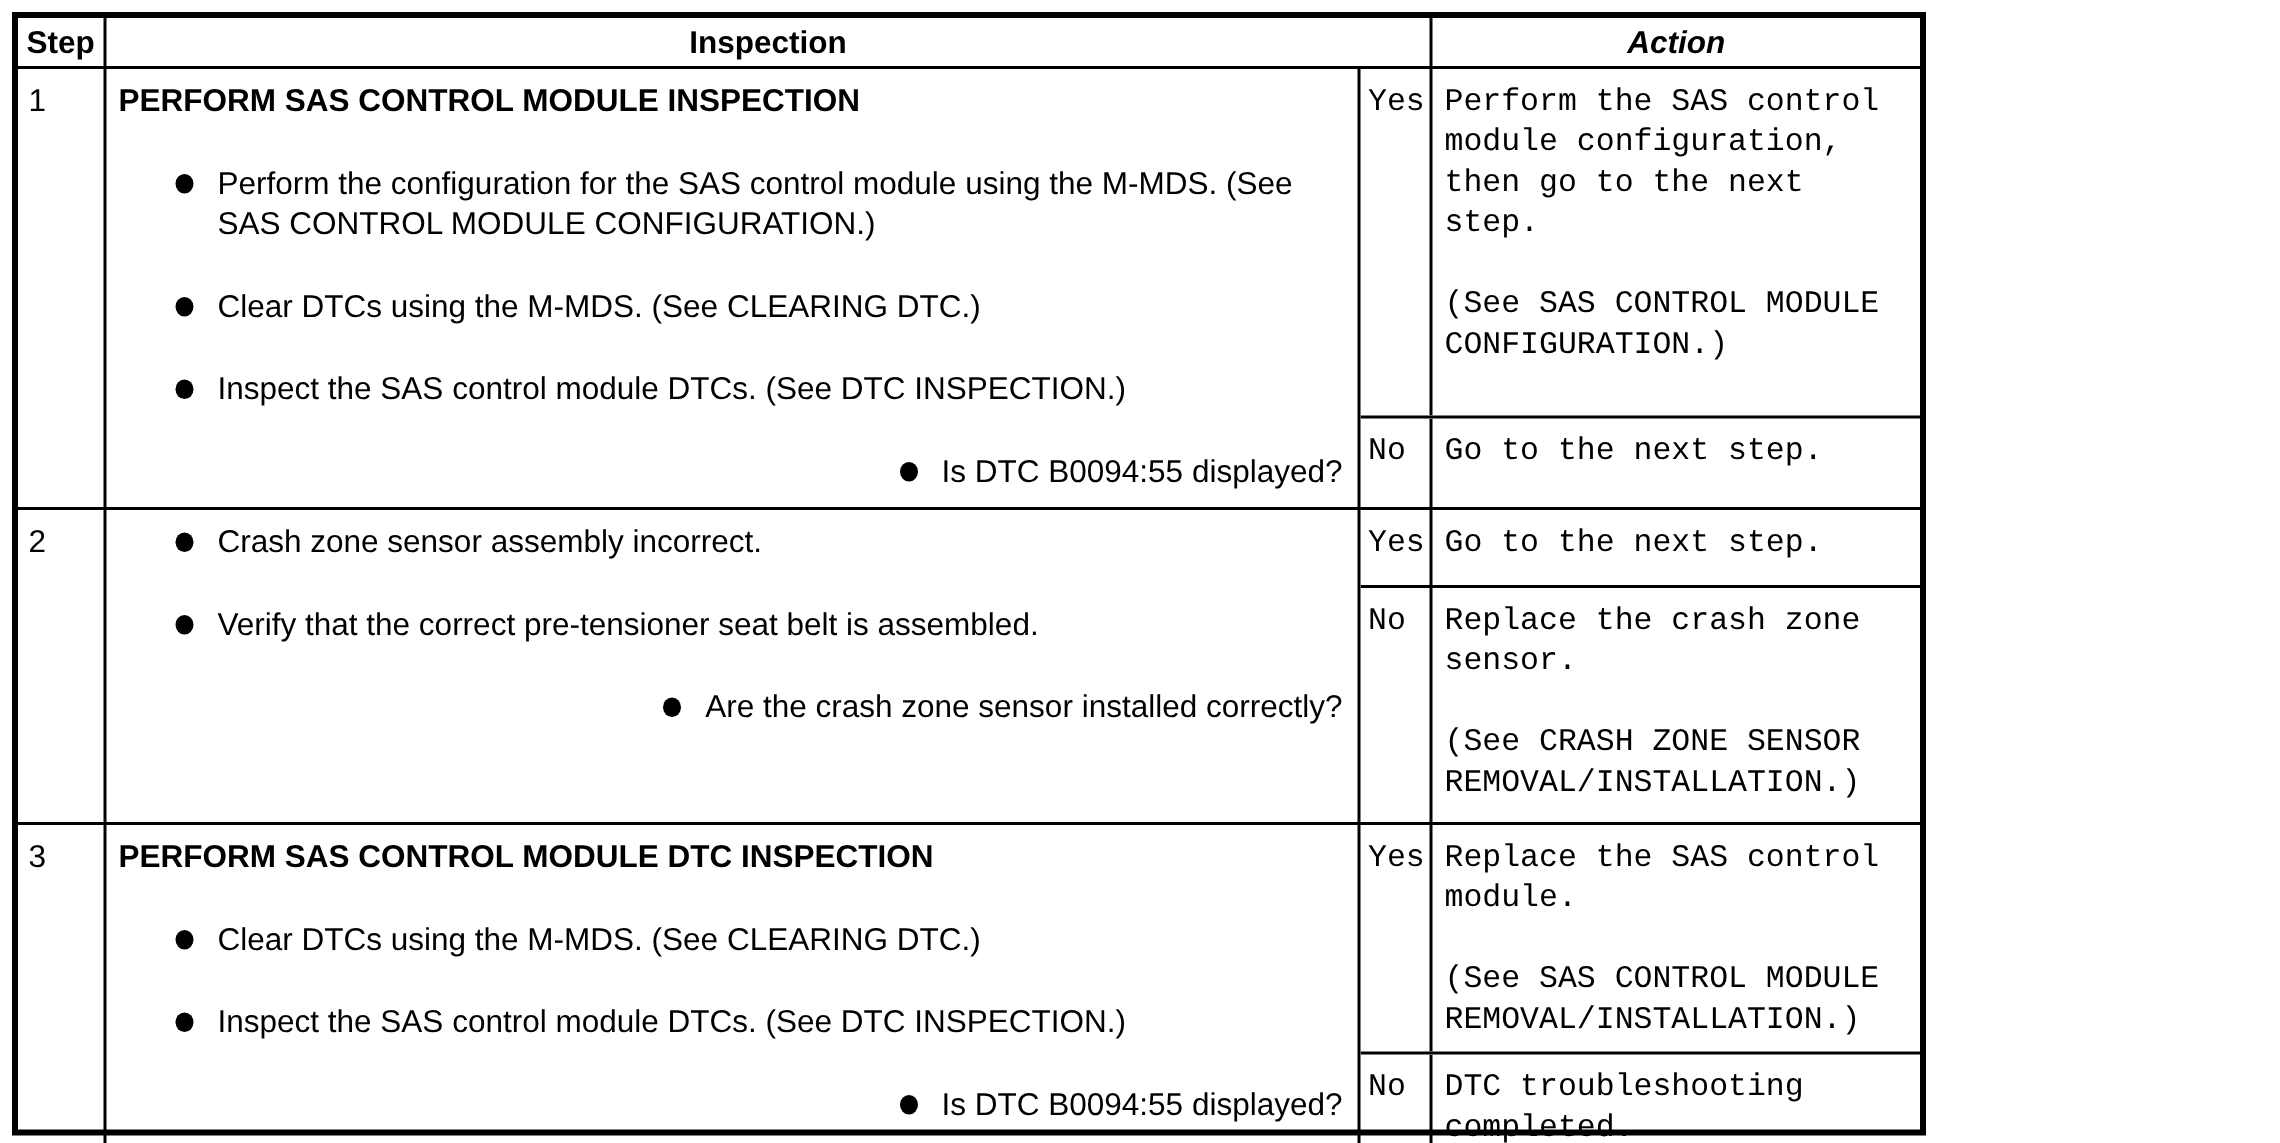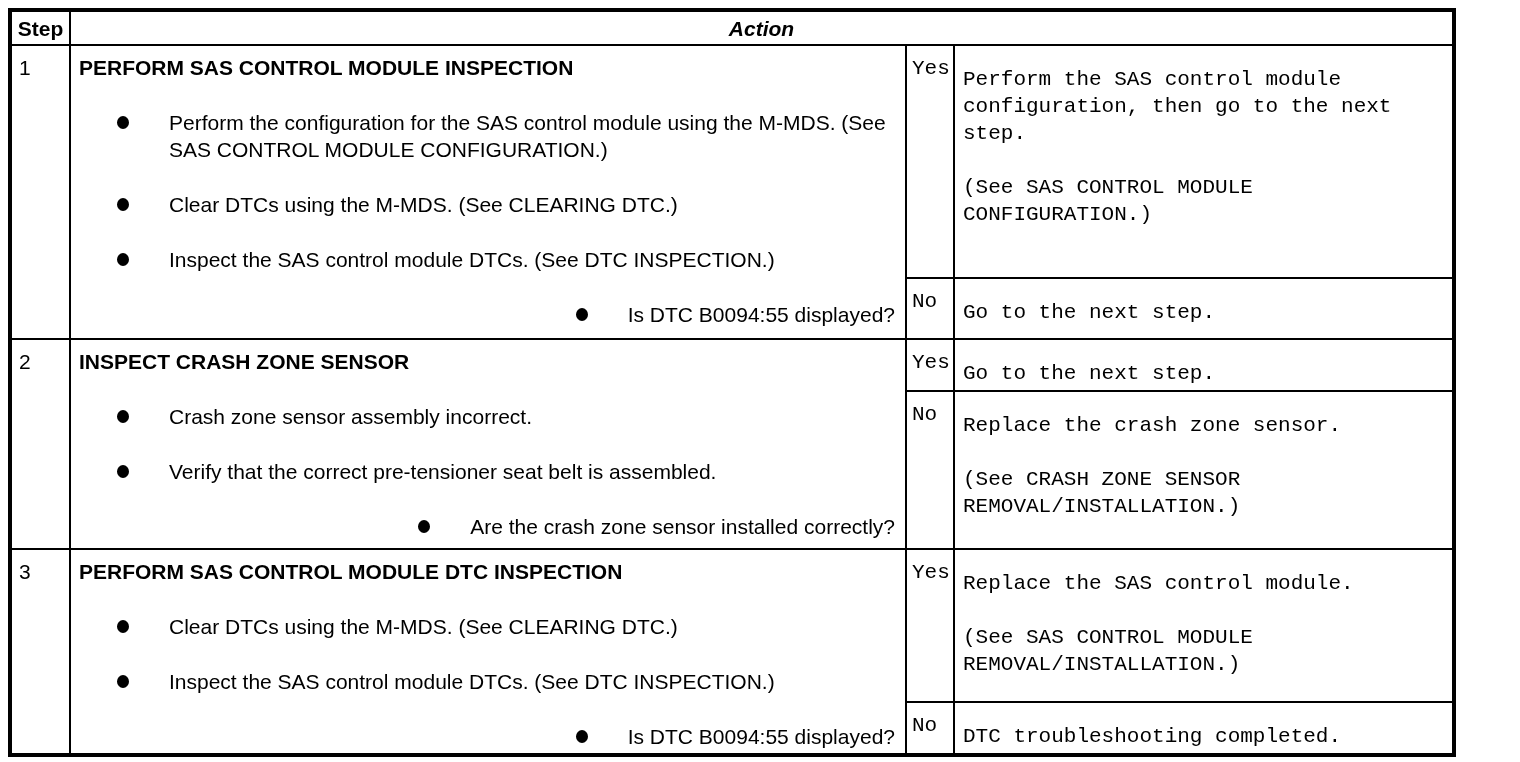--- a/index.html
+++ b/index.html
@@ -8,21 +8,21 @@
     background: #ffffff;
     font-family: "Liberation Sans", "DejaVu Sans", sans-serif;
     color: #000000;
     overflow: hidden;
   }
   .page { position: relative; width: 1520px; height: 762px; background: #ffffff; }
 
   .ttable {
     position: absolute;
     left: 8px; top: 8px;
-    width: 1448px; height: 749px;
+    width: 1276px; height: 749px;
     border: 4px solid #000000;
     background: #ffffff;
     display: flex;
     flex-direction: column;
     font-size: 21px;
     line-height: 27px;
   }
 
   
   .header-row {
@@ -57,21 +57,21 @@
   }
   .insp-col {
     width: 836px;
     border-right: 2px solid #000000;
     padding: 8px 10px 0 8px;
     flex: none;
     overflow: hidden;
   }
   .step-title { font-weight: bold; margin-bottom: 28px; }
 
-  .bullet { display: flex; margin-left: 38px; margin-bottom: 28px; gap: 24px; }
+  .bullet { display: flex; margin-left: 38px; margin-bottom: 28px; }
   .bullet:last-child { margin-bottom: 0; justify-content: flex-end; }
   .dot {
     flex: none;
     width: 12px; height: 13px;
     border-radius: 50%;
     background: #000000;
     margin-top: 7px;
   }
   .bullet-text { margin-left: 16px; }
 
@@ -85,32 +85,33 @@
 
   .yesno-cell {
     width: 48px;
     border-right: 2px solid #000000;
     padding: 9px 2px 0 5px;
     flex: none;
     overflow: hidden;
   }
   .action-cell {
     flex: 1;
-    padding: 20px 6px 0 8px;
+    padding: 9px 6px 0 8px;
     white-space: pre-line;
     overflow: hidden;
   }
 </style>
 </head>
 <body>
 
 <div class="page">
   <div class="ttable">
     <div class="header-row">
       <div class="hcell h-step">Step</div>
+      <div class="hcell h-insp">Inspection</div>
       <div class="hcell h-action">Action</div>
     </div>
     <div id="steps-container">
         <div class="step-row r0">
     <div class="step-num">1</div>
     <div class="insp-col">
       <div class="step-title">PERFORM SAS CONTROL MODULE INSPECTION</div>
       <div class="bullets">
               <div class="bullet">
     <span class="dot"></span>
@@ -139,21 +140,20 @@
   </div>
             <div class="outcome">
     <div class="yesno-cell">No</div>
     <div class="action-cell">Go to the next step.</div>
   </div>
           </div>
   </div>
         <div class="step-row r1">
     <div class="step-num">2</div>
     <div class="insp-col">
-      <div class="step-title">INSPECT CRASH ZONE SENSOR</div>
       <div class="bullets">
               <div class="bullet">
     <span class="dot"></span>
     <span class="bullet-text">Crash zone sensor assembly incorrect.</span>
   </div>
               <div class="bullet">
     <span class="dot"></span>
     <span class="bullet-text">Verify that the correct pre-tensioner seat belt is assembled.</span>
   </div>
               <div class="bullet">

